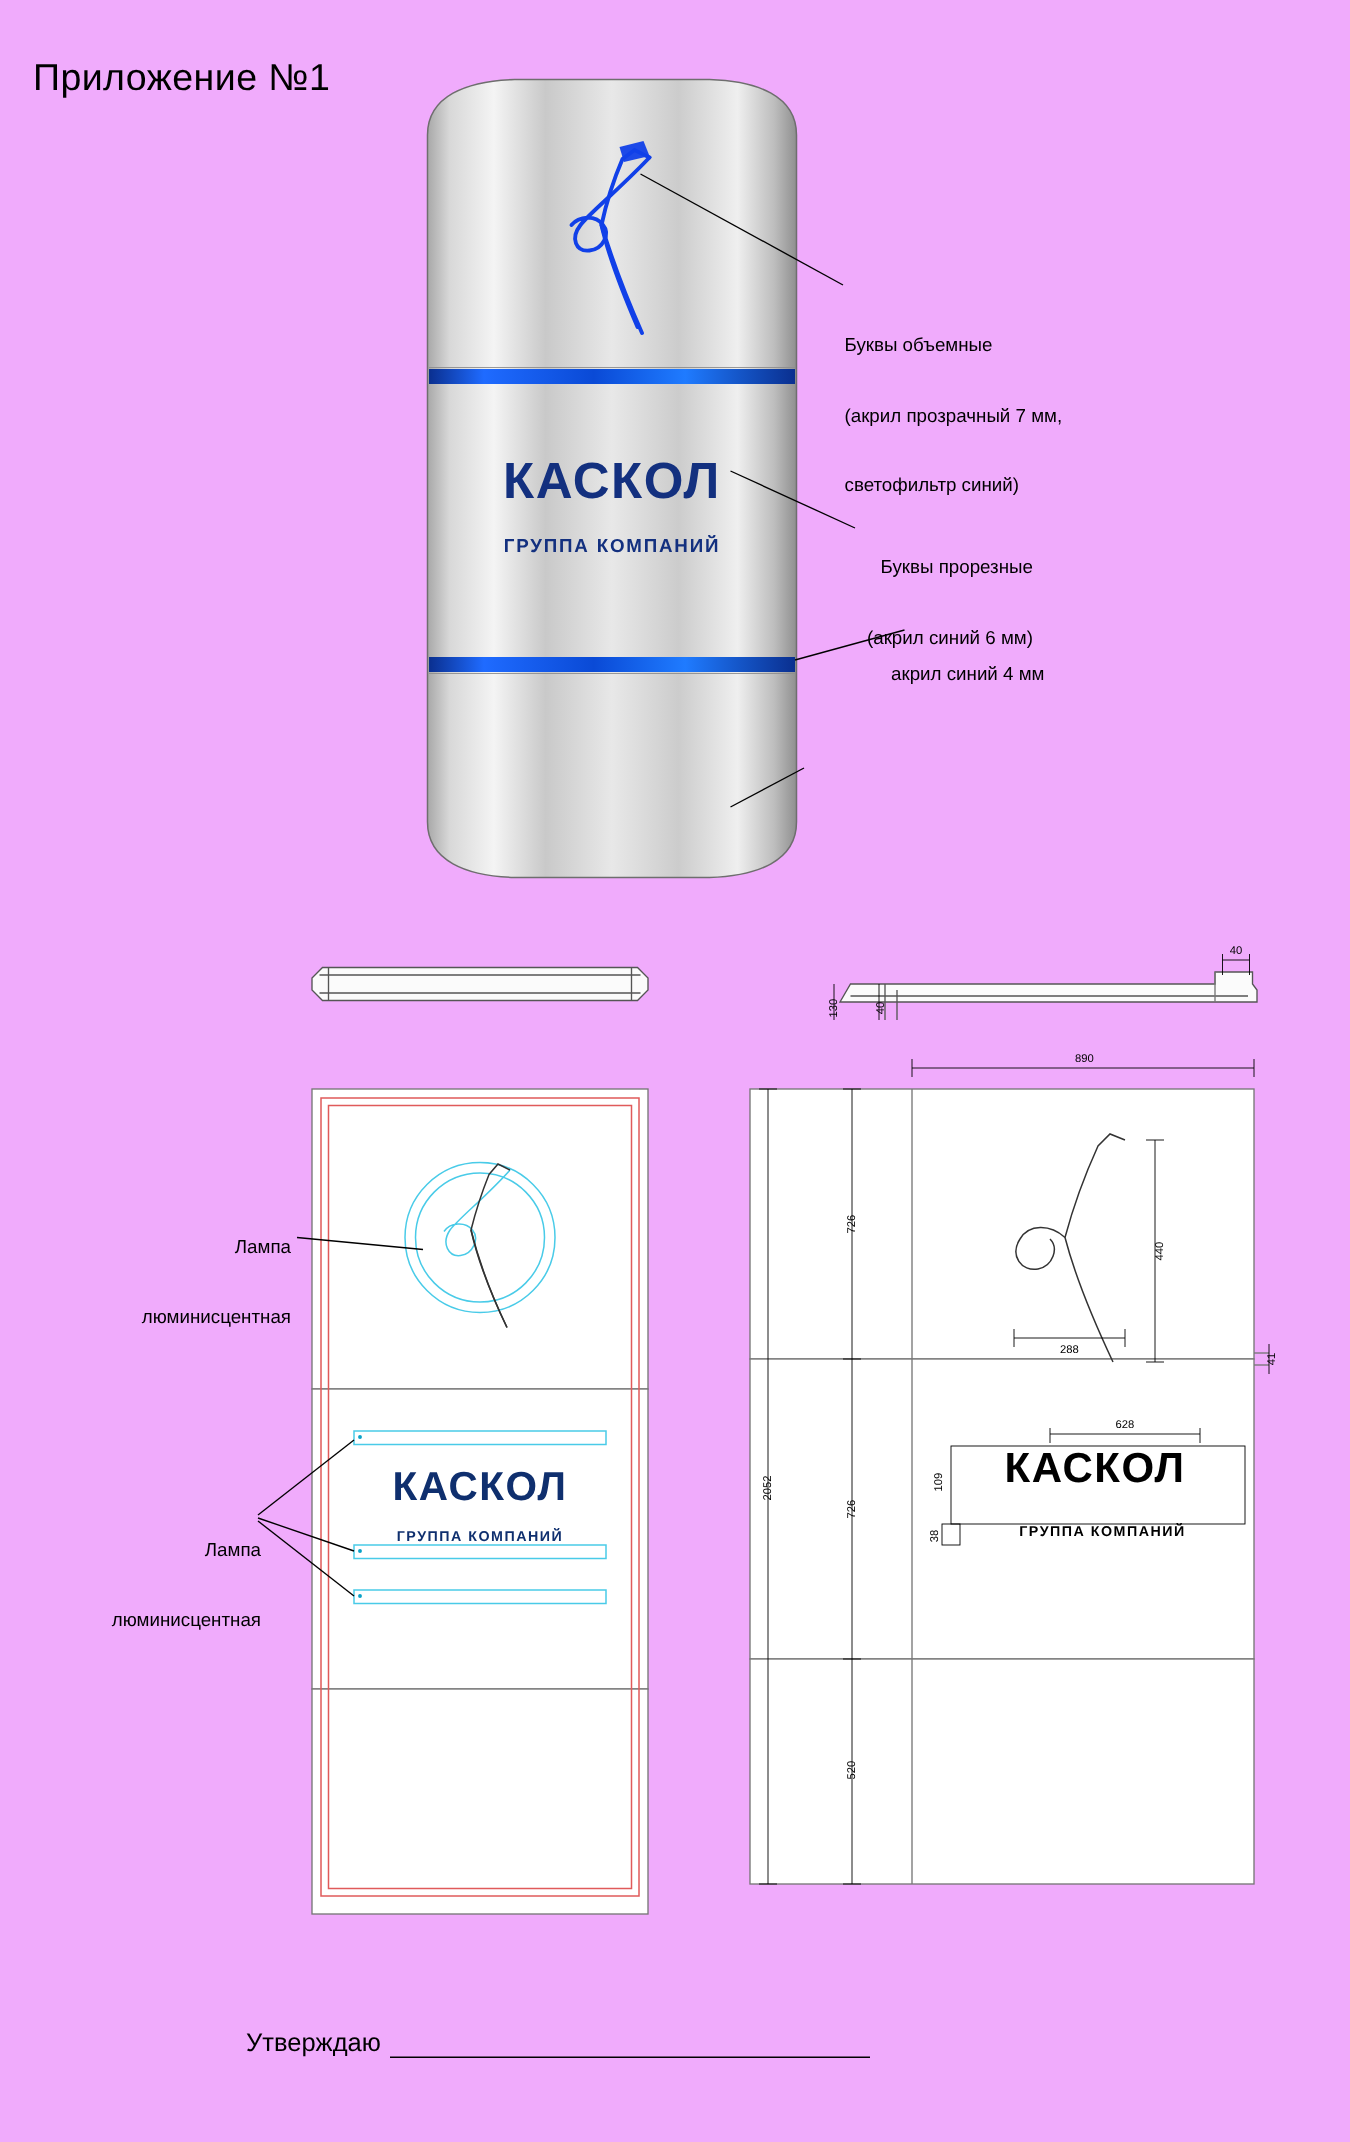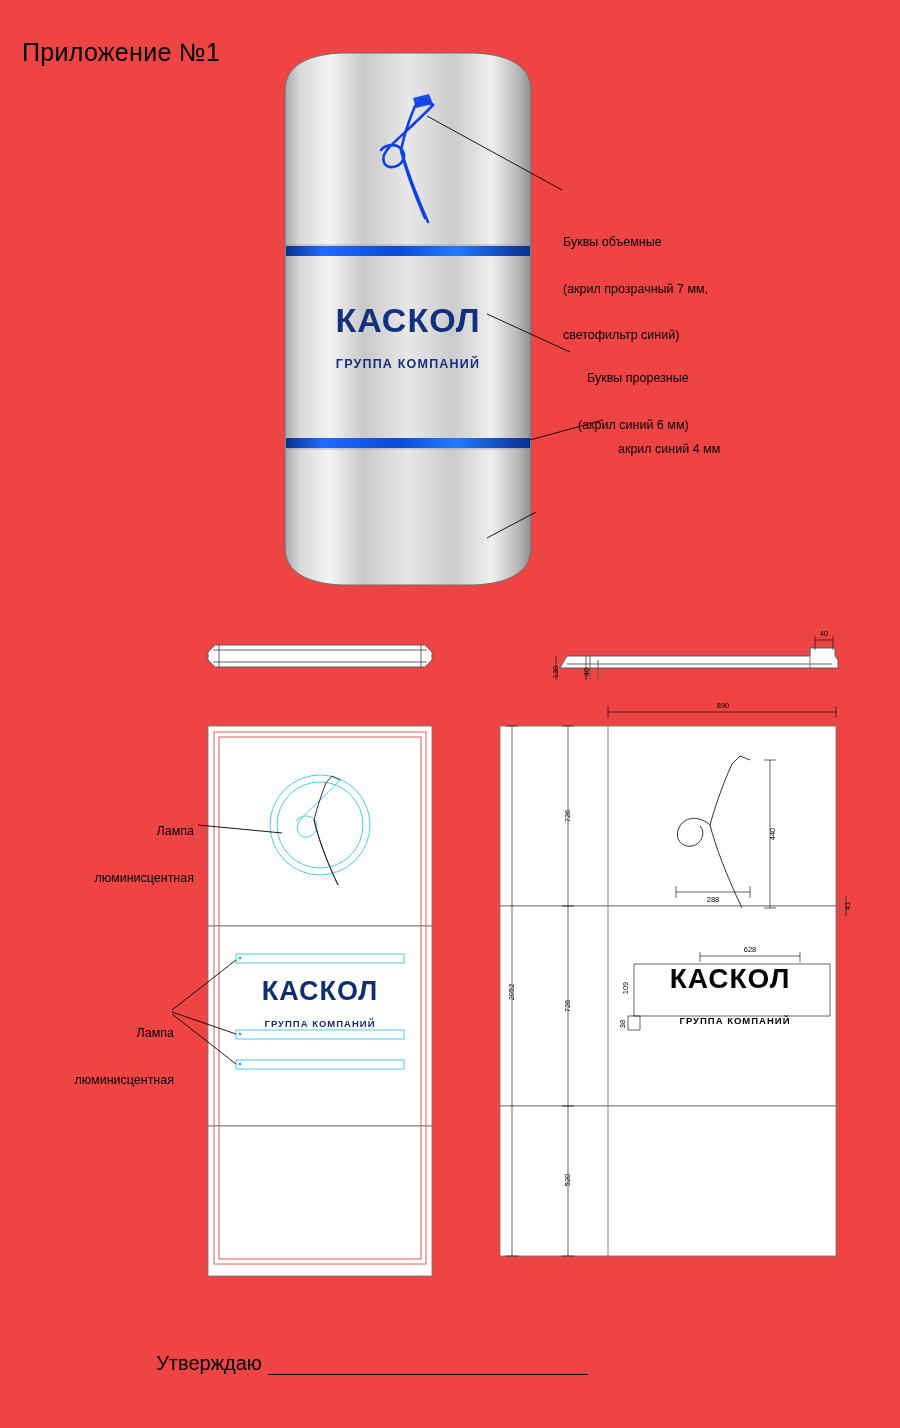--- a/index.html
+++ b/index.html
@@ -8,41 +8,41 @@
     background: #ffffff;
   }
   body {
     font-family: "Liberation Sans", sans-serif;
     color: #000000;
   }
   #page {
     position: relative;
     width: 900px;
     height: 1428px;
-    background: #ef4444;
+    background: #f0abfc;
     overflow: hidden;
   }
   .abs { position: absolute; }
   #title {
     left: 22px;
     top: 38px;
     font-size: 25px;
     letter-spacing: 0.3px;
     color: #000;
   }
   
   #render { left: 283px; top: 50px; width: 250px; height: 540px; }
   
   .callout { font-size: 12.5px; line-height: 15.5px; white-space: pre; }
   
   .dim { font-size: 7.5px; fill: #000; }
   
   #footer {
     left: 0; top: 1352px; width: 744px;
-    text-align: center; font-size: 20px;
+    text-align: center; font-size: 17px;
   }
   #footer .line {
     display: inline-block;
     border-bottom: 1.5px solid #000;
     width: 320px;
     margin-left: 6px;
     height: 16px;
     vertical-align: bottom;
   }
   .logo-text {
@@ -108,32 +108,32 @@
       <line x1="427" y1="116" x2="562" y2="190"></line>
 
       <line x1="487" y1="314" x2="570" y2="352"></line>
 
       <line x1="530" y1="440" x2="603" y2="420"></line>
 
       <line x1="487" y1="538" x2="536" y2="512"></line>
     </g>
   </svg>
 
-  <div class="abs callout" style="left:563px; top:204px;">
+  <div class="abs callout" style="left:563px; top:192px;">
     <div>Буквы объемные</div>
     <div>(акрил прозрачный 7 мм,</div>
     <div>светофильтр синий)</div>
   </div>
 
   <div class="abs callout" style="left:578px; top:340px;text-align:right;">
     <div>Буквы прорезные</div>
     <div>(акрил синий 6 мм)</div>
   </div>
 
-  <div class="abs callout" style="left:618px; top:411px;">
+  <div class="abs callout" style="left:594px; top:411px;">
     <div>акрил синий 4 мм</div>
   </div>
 
 
   <svg class="abs" style="left:0; top:620px;" width="900" height="700">
 
     <g stroke="#555" fill="none" stroke-width="0.9">
       <path d="M208,40 L208,32 L215,25 L425,25 L432,32 L432,40 L425,47 L215,47 Z" fill="#fbfbfb"></path>
       <path d="M213,30 L427,30"></path>
       <path d="M213,42 L427,42"></path>

